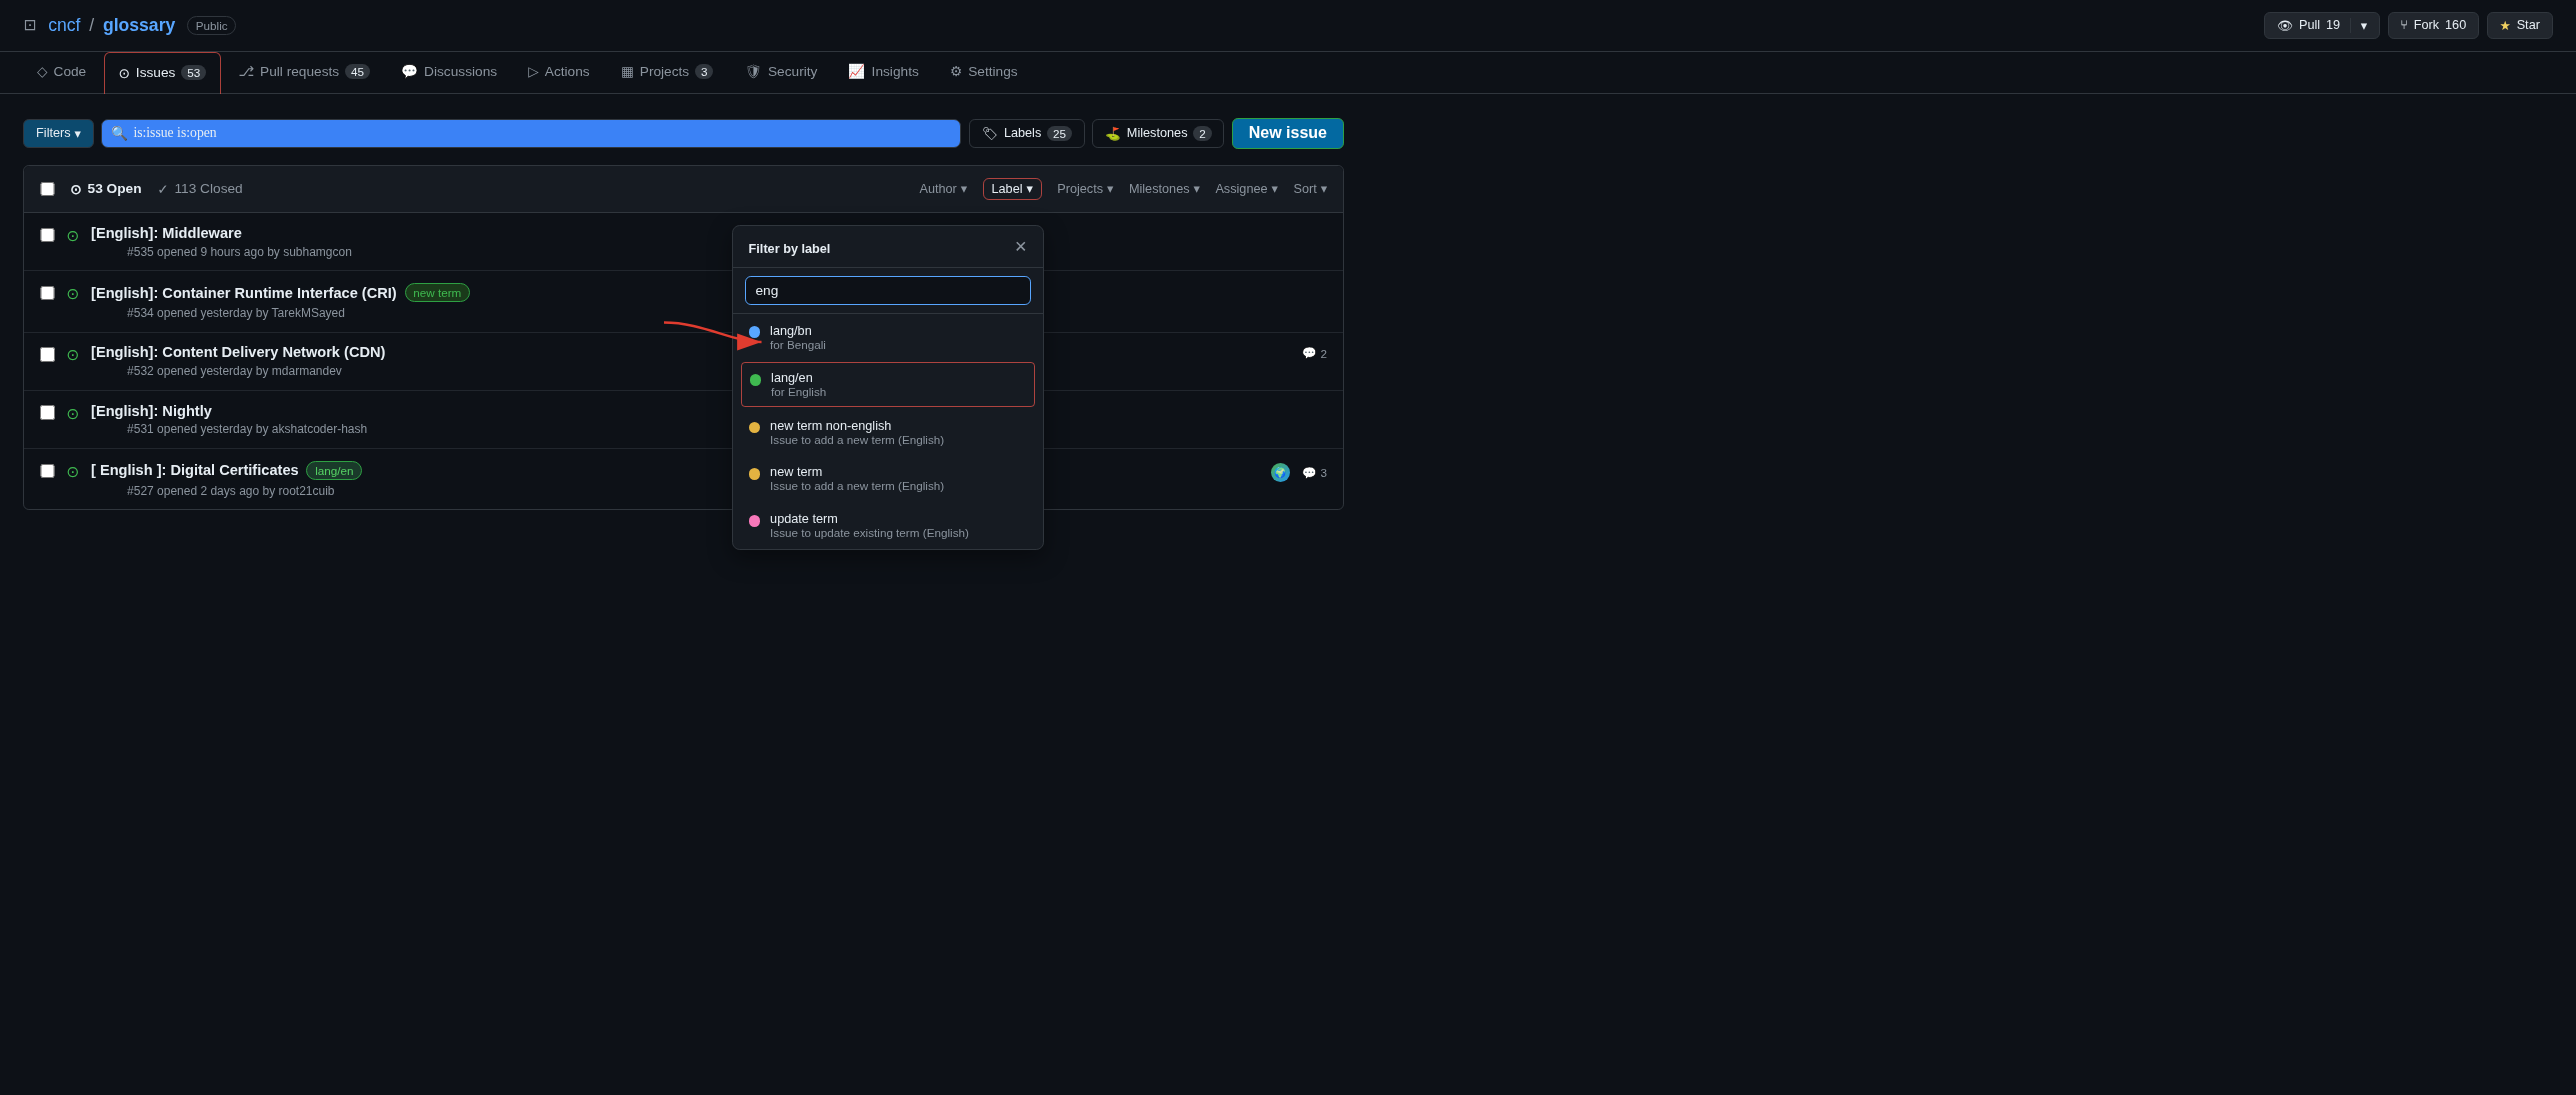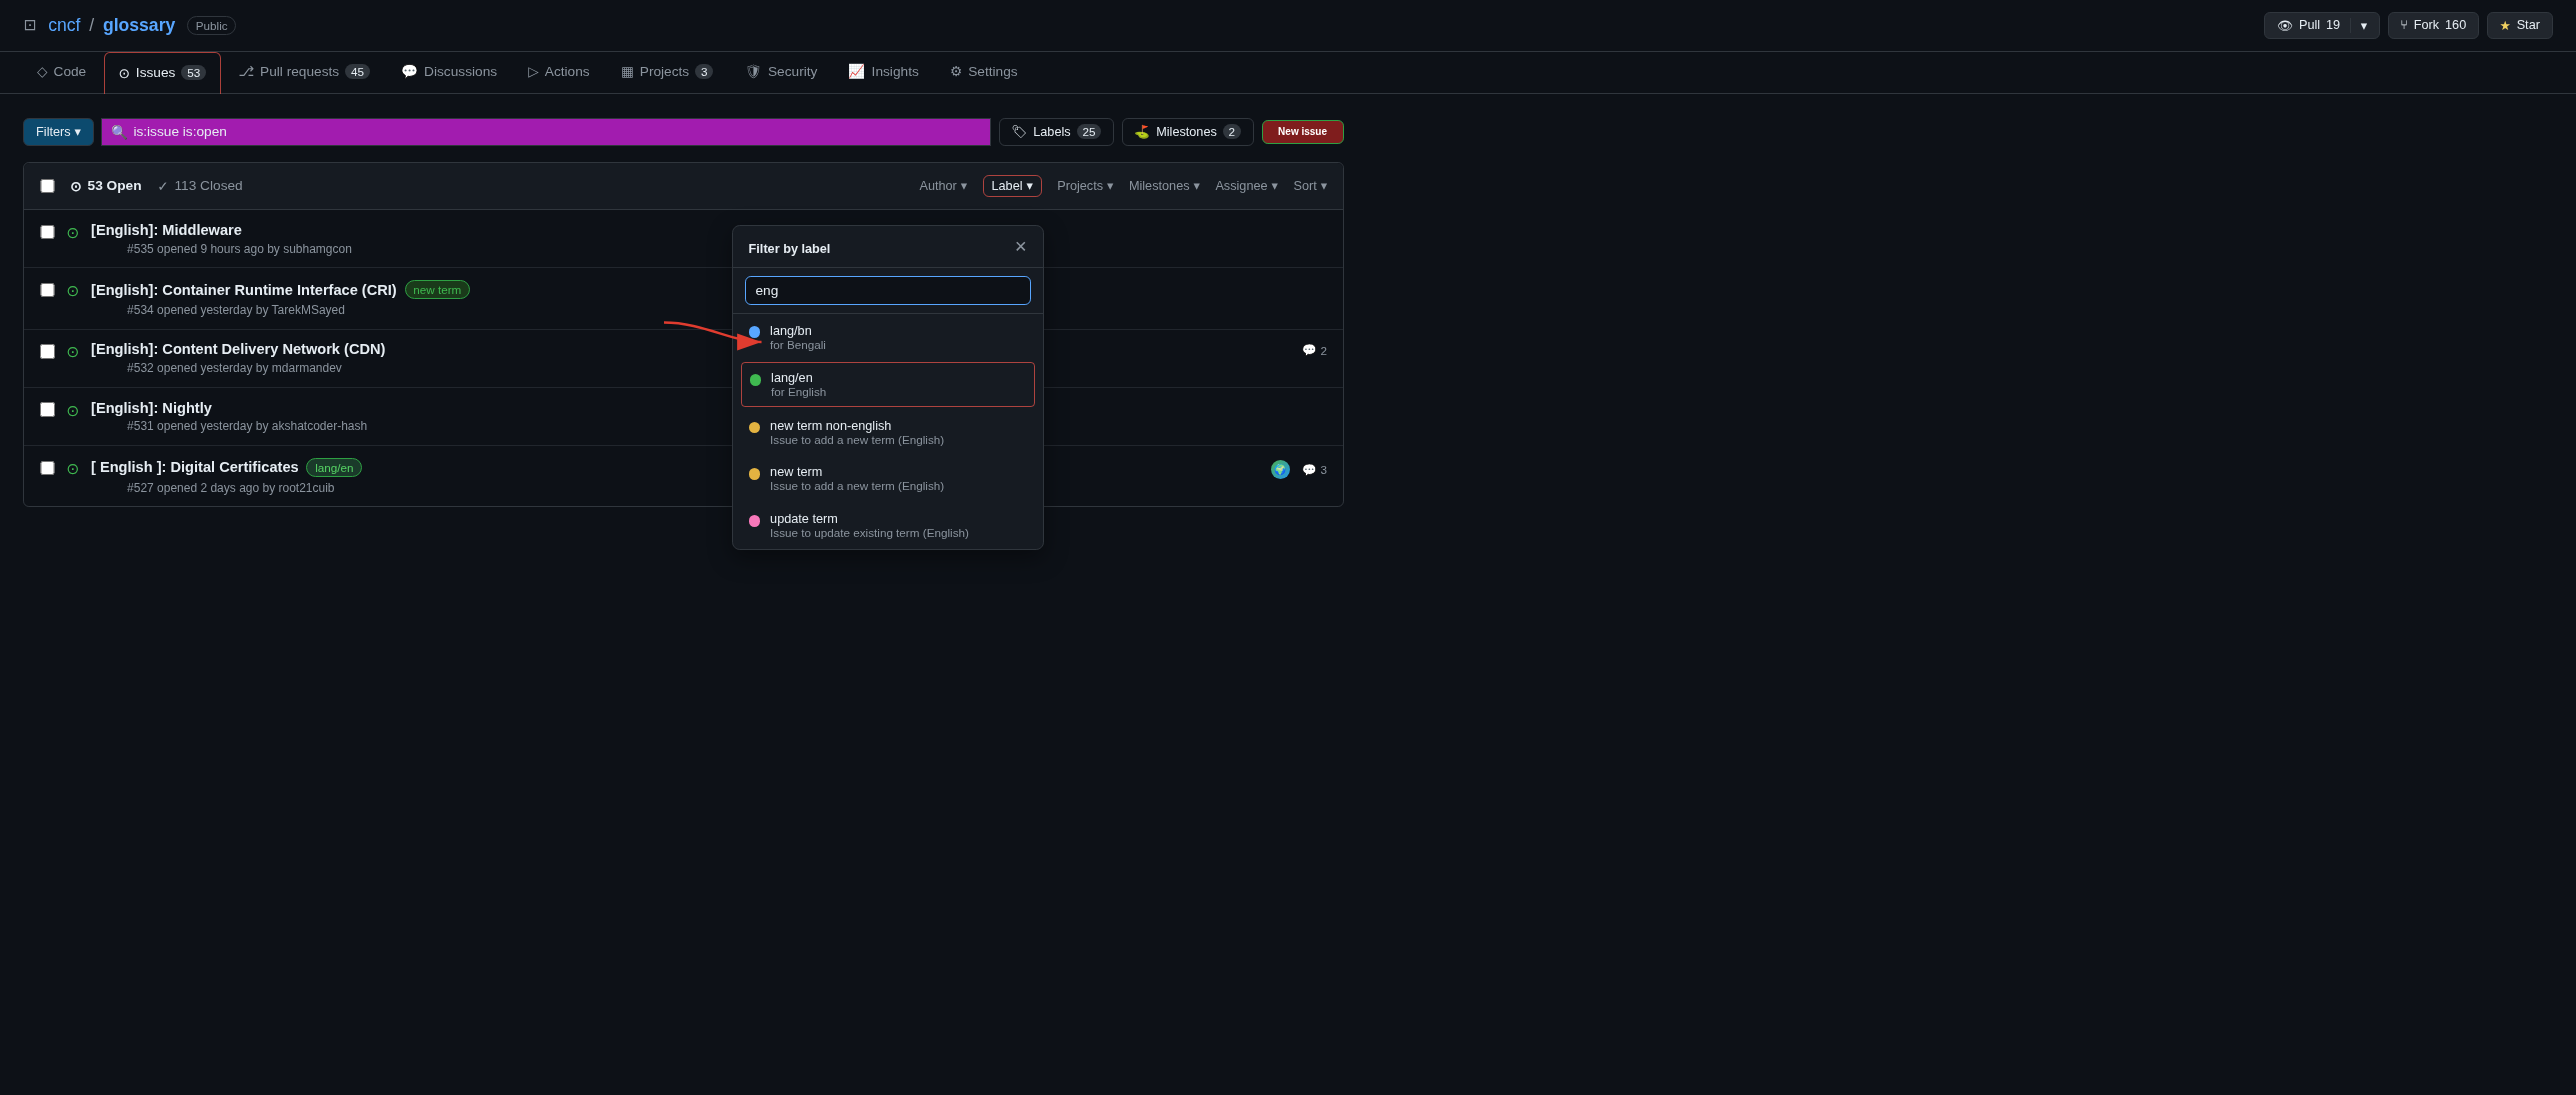--- a/index.html
+++ b/index.html
@@ -147,52 +147,53 @@
     }
     .search-icon-inside {
       position: absolute;
       left: 9.8px;
       top: 50%;
       transform: translateY(-50%);
       color: #8b949e;
     }
     .search-input {
       width: 100%;
-      background: #a21caf;
+      background: #3b82f6;
       border: 1px solid #30363d;
-      border-radius: 0;
+      border-radius: 7px;
       color: #e6edf3;
       padding: 5.9px 11.7px 5.9px 31px;
       font-size: 13.7px;
       outline: none;
+      font-family: Liberation Serif, serif;
     }
     .filter-right {
       display: flex;
       align-items: center;
       gap: 7.8px;
     }
     .label-btn, .milestone-btn {
       display: flex;
       align-items: center;
       gap: 5.9px;
       background: transparent;
       border: 1px solid #30363d;
       border-radius: 5.9px;
       color: #e6edf3;
       padding: 5.9px 11.7px;
       font-size: 12.7px;
       cursor: pointer;
     }
     .new-issue-btn {
-      background: #7f1d1d;
+      background: #0369a1;
       border: 1px solid #2ea043;
       border-radius: 5.9px;
       color: #fff;
       padding: 5.9px 15.6px;
-      font-size: 10px;
+      font-size: 16px;
       font-weight: 600;
       cursor: pointer;
     }
 
     
     .issues-container {
       border: 1px solid #30363d;
       border-radius: 5.9px;
       position: relative;
     }

